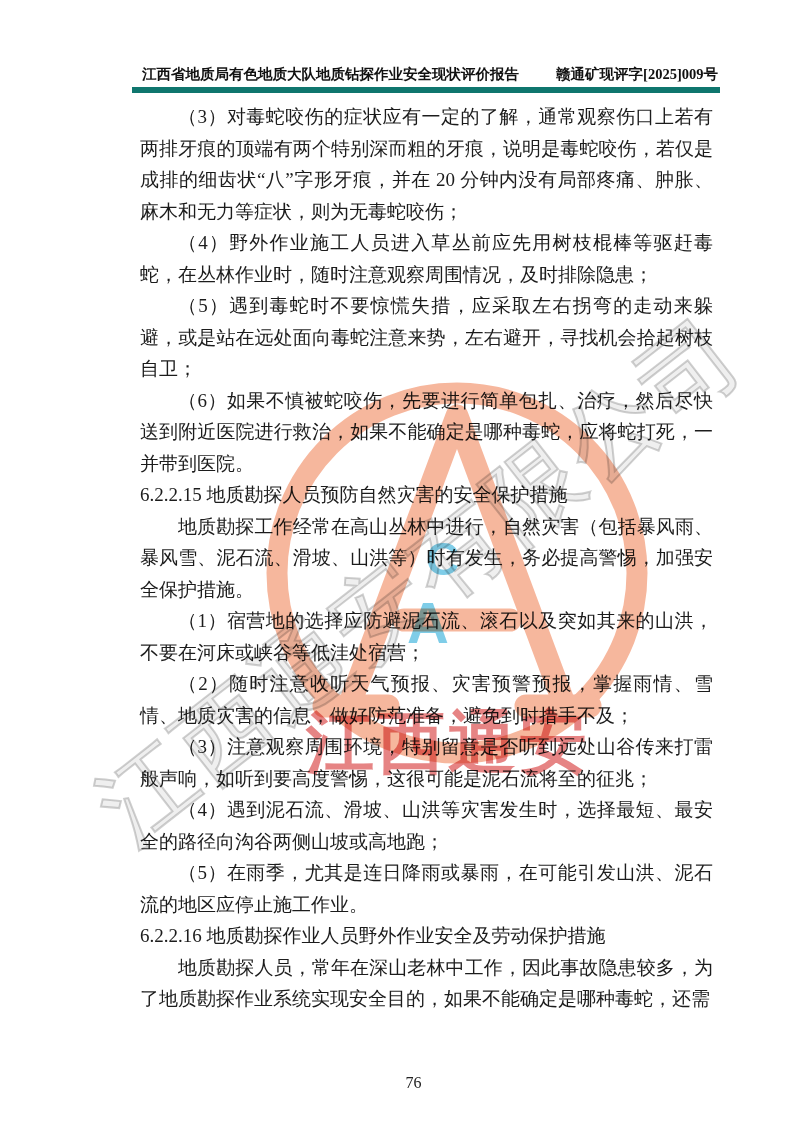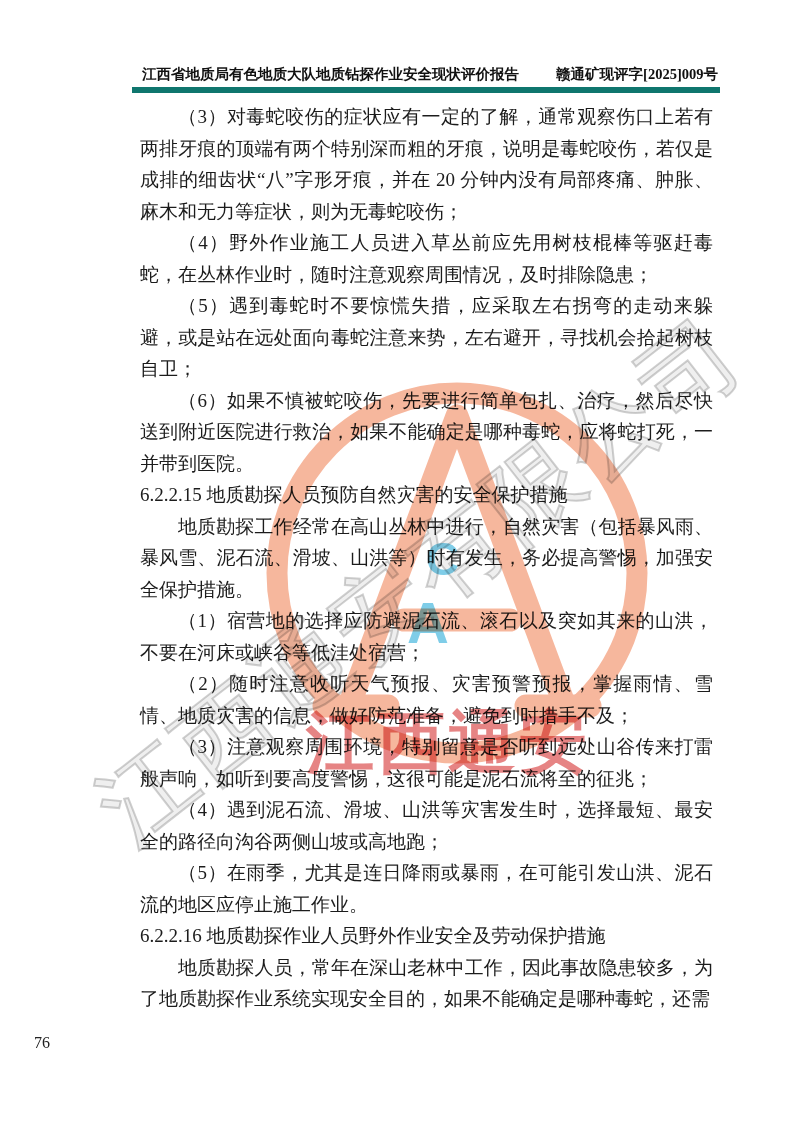--- a/index.html
+++ b/index.html
@@ -54,22 +54,22 @@
   }
   .wm-stamp{
     left:306px;top:703px;
     font-family:"Liberation Sans","DejaVu Sans",sans-serif;
     font-size:68px;font-weight:bold;letter-spacing:3px;
     color:rgba(214,56,56,0.62);
     white-space:nowrap;line-height:1.15;
   }
   
   .page-number{
-    position:absolute;left:0;top:1034px;width:100%;
-    font-size:16px;color:#222;
+    position:absolute;left:0;top:1074px;width:100%;
+    text-align:center;font-size:16px;color:#222;
     padding-left:34px;box-sizing:border-box;
   }
 </style>
 </head>
 <body>
 
 <div class="page">
 
   <div class="header">
     <span class="hleft">江西省地质局有色地质大队地质钻探作业安全现状评价报告</span>

